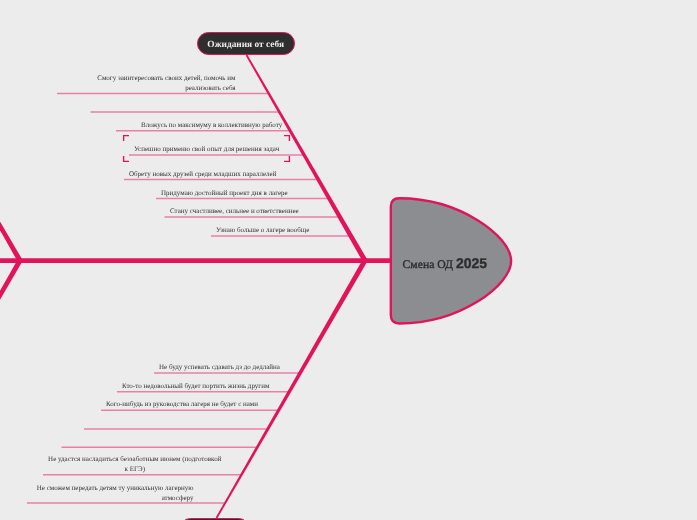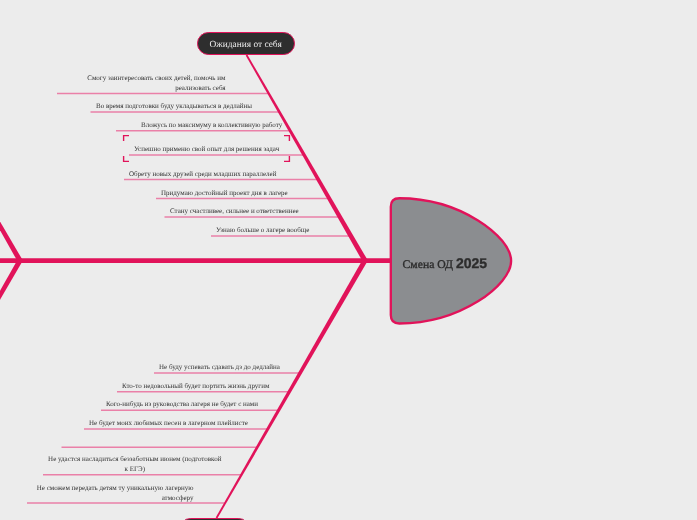--- a/index.html
+++ b/index.html
@@ -52,33 +52,31 @@
       <path d="M123.6 156.0 L123.6 161.4 L129.0 161.4"></path>
       <path d="M284.0 161.4 L289.4 161.4 L289.4 156.0"></path>
     </g>
   </svg>
 
   <div class="headlabel" style="left:402.5px;top:255.4px;">
     <span>Смена ОД</span>
     <b>2025</b>
   </div>
 
-  <div class="pill" style="left:196.5px;top:32.3px;width:96.3px;height:21.2px;">
+  <div class="pill" style="left:196.5px;top:32.3px;width:96.3px;height:21.2px;font-weight:bold;">
     <span>Ожидания от себя</span>
   </div>
 
-<div class="topic" style="left:52px;bottom:426.8px;margin-top:26px;">Смогу заинтересовать своих детей, помочь им реализовать себя</div>
-<div class="topic" style="left:95.5px;bottom:408.3px;">Во время подготовки буду укладываться в дедлайны</div>
+<div class="topic" style="left:62.0px;bottom:426.8px;margin-top:26px;">Смогу заинтересовать своих детей, помочь им реализовать себя</div>
 <div class="topic" style="left:121.0px;bottom:389.5px;margin-left:20px;">Вложусь по максимуму в коллективную работу</div>
 <div class="topic" style="left:134.0px;bottom:365.3px;">Успешно применю свой опыт для решения задач</div>
 <div class="topic" style="left:129.0px;bottom:340.8px;">Обрету новых друзей среди младших параллелей</div>
 <div class="topic" style="left:161.0px;bottom:321.8px;">Придумаю достойный проект дня в лагере</div>
 <div class="topic" style="left:169.5px;bottom:303.3px;">Стану счастливее, сильнее и ответственнее</div>
 <div class="topic" style="left:216.0px;bottom:284.3px;">Узнаю больше о лагере вообще</div>
 <div class="topic" style="left:159.0px;bottom:147.3px;">Не буду успевать сдавать дз до дедлайна</div>
 <div class="topic" style="left:122.0px;bottom:128.6px;">Кто-то недовольный будет портить жизнь другим</div>
 <div class="topic" style="left:106.0px;bottom:110.0px;">Кого-нибудь из руководства лагеря не будет с нами</div>
-<div class="topic" style="left:89.0px;bottom:91.3px;">Не будет моих любимых песен в лагерном плейлисте</div>
 <div class="topic" style="left:48.0px;bottom:45.6px;text-align:center;">Не удастся насладиться беззаботным июнем (подготовкой к ЕГЭ)</div>
 <div class="topic" style="left:20px;bottom:17.3px;">Не сможем передать детям ту уникальную лагерную атмосферу</div>
 
   <div class="pill" style="left:179px;top:518.3px;width:69px;height:21.2px;"></div>
 </div>
 
 </body></html>

